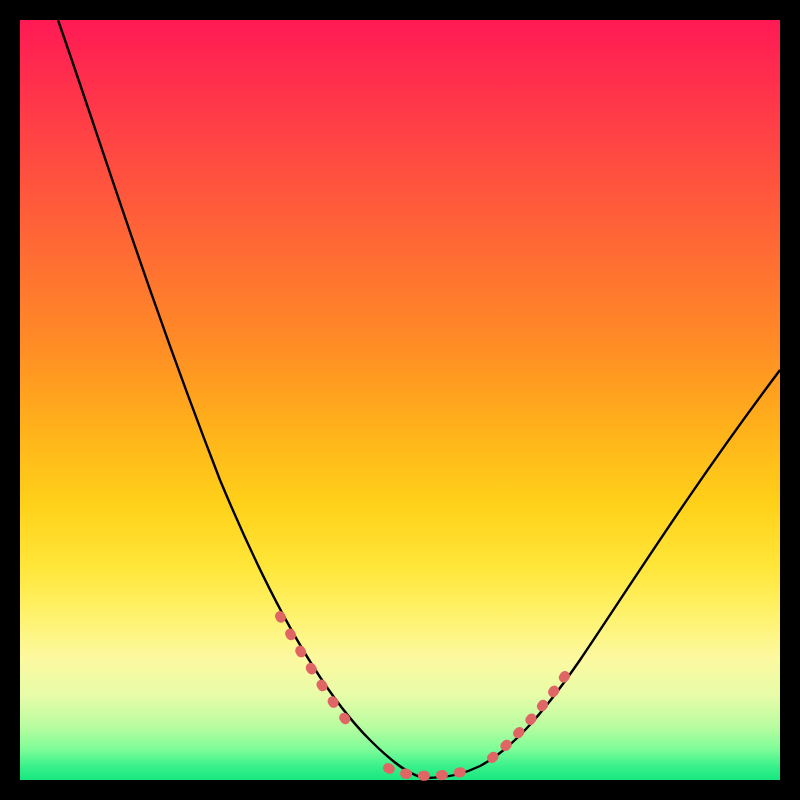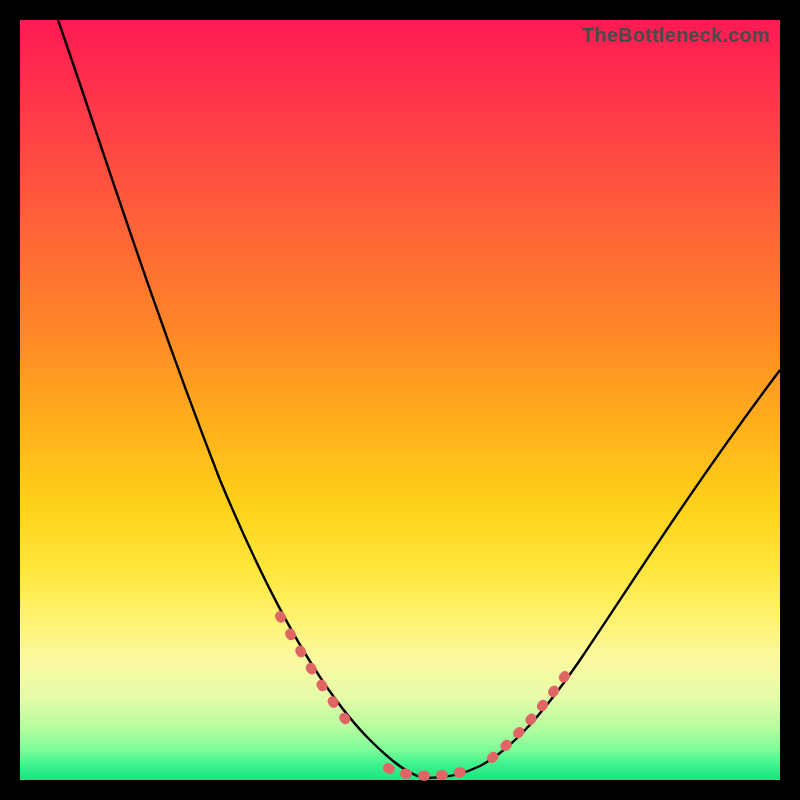--- a/index.html
+++ b/index.html
@@ -61,21 +61,20 @@
     height: 760px;
     overflow: visible;
   }
 </style>
 </head>
 <body>
 
 <div class="frame">
   <div class="plot">
 
-    <div class="watermark">TheBottleneck.com</div>
 
     <svg class="curve" viewBox="0 0 760 760" preserveAspectRatio="none">
 
       <path d="M 38 0
                C 80 120, 130 280, 200 460
                C 250 580, 300 670, 350 720
                C 378 748, 395 758, 408 758
                C 420 758, 440 756, 460 746
                C 490 730, 520 698, 560 640
                C 610 566, 670 470, 760 350" fill="none" stroke="#000" stroke-width="2.4"></path>

